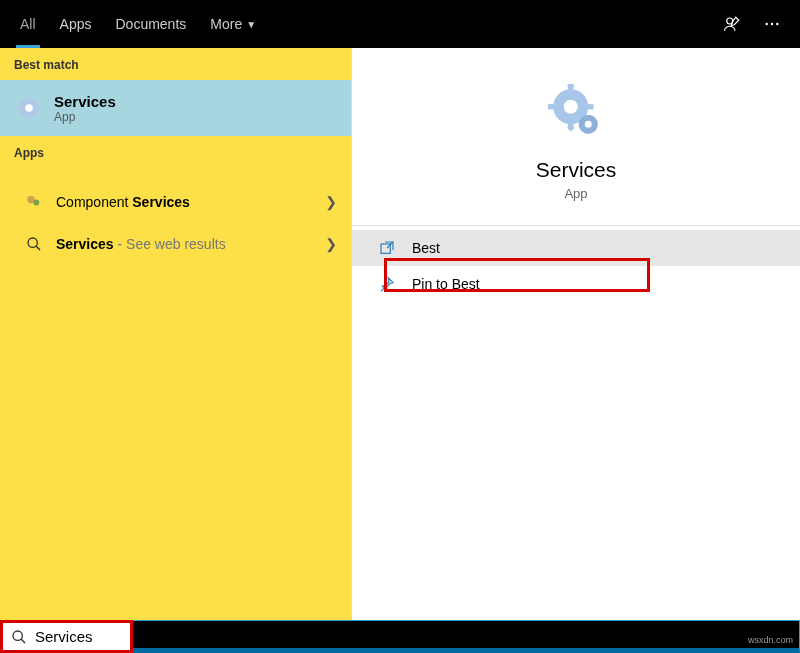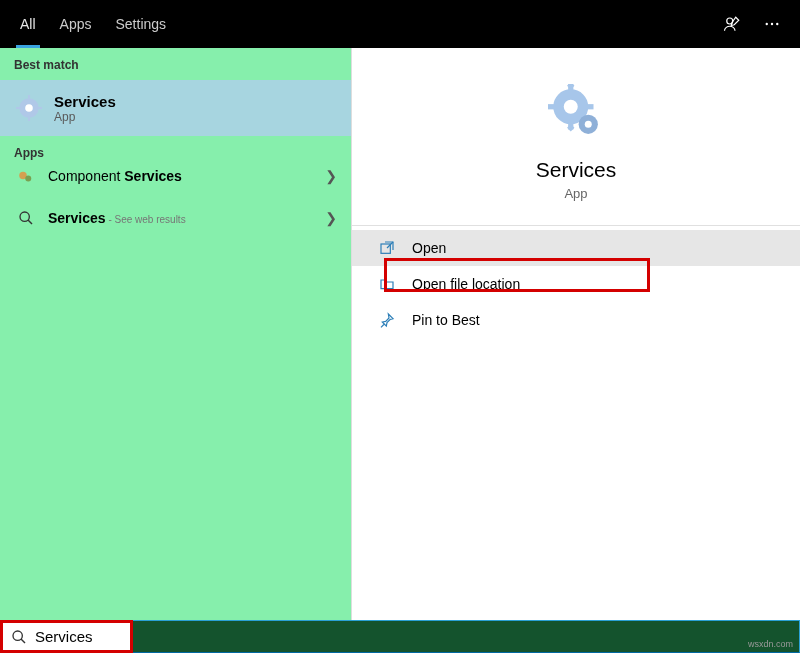--- a/index.html
+++ b/index.html
@@ -1,73 +1,77 @@
 <!DOCTYPE html>
 <html><head>
 <meta charset="utf-8">
 <style>
   * { box-sizing: border-box; margin: 0; padding: 0; font-family: "Segoe UI", Arial, sans-serif; }
   body { width: 800px; height: 653px; overflow: hidden; background: #fff; position: relative; }
 
   
   .topbar { background: #000; height: 48px; display: flex; align-items: center; color: #fff; font-size: 14px; padding: 0 8px; }
   .tab { padding: 0 12px; height: 48px; display: flex; align-items: center; cursor: pointer; color: #ccc; }
-  .tab.active { color: #e5e5e5; position: relative; }
+  .tab.active { color: #a3a3a3; position: relative; }
   .tab.active::after { content:""; position:absolute; left:8px; right:8px; bottom:0; height:3px; background:#3aa4e0; }
   .more-caret { display:inline-block; margin-left:4px; font-size:10px; }
   .topbar-spacer { flex:1; }
   .topbar-icon { width:40px; height:48px; display:flex; align-items:center; justify-content:center; cursor:pointer; color:#fff; }
 
   
   .main { display:flex; height: calc(100% - 48px - 33px); }
-  .left { width: 352px; background: #86efac; border-right: 1px solid #ddd; }
+  .left { width: 352px; background: #fde047; border-right: 1px solid #ddd; }
   .right { flex:1; background:#fff; position:relative; }
 
   .section-header { font-size: 12px; font-weight:600; color:#333; padding: 10px 14px 8px; }
-  .result-row { display:flex; align-items:flex-start; padding: 0 14px; height: 42px; font-size:14px; cursor:pointer; position:relative; }
+  .result-row { display:flex; align-items:flex-end; padding: 0 14px; height: 42px; font-size:14px; cursor:pointer; position:relative;margin-left:8px; }
   .result-row .row-icon { width: 24px; display:flex; align-items:center; justify-content:center; margin-right: 10px; font-size:16px; }
   .result-row .chev { position:absolute; right:14px; color:#555; font-size:14px; }
   .best-match { background:#a7d5e0; height:56px; padding: 6px 54px; display:flex; flex-direction:column; justify-content:center; cursor:pointer; position:relative; }
   .best-match .bm-title { font-size:15px; font-weight:600; }
   .best-match .bm-sub { font-size:12px; color:#5a5a5a; }
   .bm-icon { position:absolute; left:16px; top:50%; transform:translateY(-50%); }
-  .sub-note { color:#767676; font-size:10px; }
+  .sub-note { color:#767676; font-size:14px; }
 
   
   .preview { text-align:center; padding: 36px 0 24px; }
   .preview h2 { font-size:21px; font-weight:400; margin-top:14px; }
   .preview .ptype { font-size:13px; color:#666; margin-top:4px; }
   .divider { height:1px; background:#e0e0e0; margin: 0 0 4px; }
 
   .action-row { display:flex; align-items:center; height:36px; padding: 0 24px; font-size:14px; cursor:pointer; }
   .action-row.selected { background:#e6e6e6; }
   .action-row .a-icon { width:22px; margin-right:14px; color:#2d7fb8; display:flex; justify-content:center; }
   .open-highlight { position:absolute; left:384px; top:258px; width:266px; height:34px; border:3px solid #d40000; pointer-events:none; }
 
   
   .searchbar { position:absolute; bottom:0; left:0; right:0; height:33px; display:flex; }
   .search-box-wrap { width:133px; height:33px; border:3px solid #d40000; display:flex; align-items:center; padding-left:8px; background:#fff; }
-  .search-rest { flex:1; border-top:1px solid #2aa0d5; border-right:1px solid #2aa0d5; border-bottom:1px solid #0369a1; background:#14532d; position:relative; }
+  .search-rest { flex:1; border-top:1px solid #2aa0d5; border-right:1px solid #2aa0d5; border-bottom:5px solid #0369a1; background:#000000; position:relative; }
   .search-text { font-size:15px; margin-left:8px; }
   .watermark { position:absolute; right:6px; bottom:3px; font-size:9px; color:#999; }
 
   svg { display:block; }
 </style>
 </head>
 <body>
 
 <div class="topbar">
   <div class="tab active">
       <span>All</span>
     </div>
   <div class="tab">
       <span>Apps</span>
     </div>
   <div class="tab">
-      <span>Settings</span>
+      <span>Documents</span>
+    </div>
+  <div class="tab">
+      <span>More</span>
+      <span class="more-caret">▼</span>
     </div>
   <div class="topbar-spacer"></div>
   <div class="topbar-icon">
     <svg width="18" height="18" viewBox="0 0 24 24" fill="none" stroke="#fff" stroke-width="1.6">
         <circle cx="9" cy="8" r="4"></circle>
         <path d="M2 21c0-4 4-6 7-6s7 2 7 6"></path>
         <path d="M17 3l4 4-6 6-4 1 1-4z"></path>
       </svg>
   </div>
   <div class="topbar-icon">
@@ -154,29 +158,21 @@
     <div class="divider"></div>
 
     <div class="action-row selected">
       <span class="a-icon">
         <svg width="16" height="16" viewBox="0 0 24 24" fill="none" stroke="#2d7fb8" stroke-width="1.8">
             <rect x="3" y="6" width="14" height="14"></rect>
             <path d="M9 3h12v12"></path>
             <path d="M21 3l-9 9"></path>
           </svg>
       </span>
-      <span>Open</span>
-    </div>
-    <div class="action-row">
-      <span class="a-icon">
-        <svg width="16" height="16" viewBox="0 0 24 24" fill="none" stroke="#2d7fb8" stroke-width="1.8">
-            <path d="M3 6h6l2 3h10v10H3z"></path>
-          </svg>
-      </span>
-      <span>Open file location</span>
+      <span>Best</span>
     </div>
     <div class="action-row">
       <span class="a-icon">
         <svg width="16" height="16" viewBox="0 0 24 24" fill="none" stroke="#2d7fb8" stroke-width="1.8">
             <path d="M14 3l7 7-4 1-5 5-1 5-3-3-5 5 5-5-3-3 5-1 5-5z"></path>
           </svg>
       </span>
       <span>Pin to Best</span>
     </div>
   </div>

